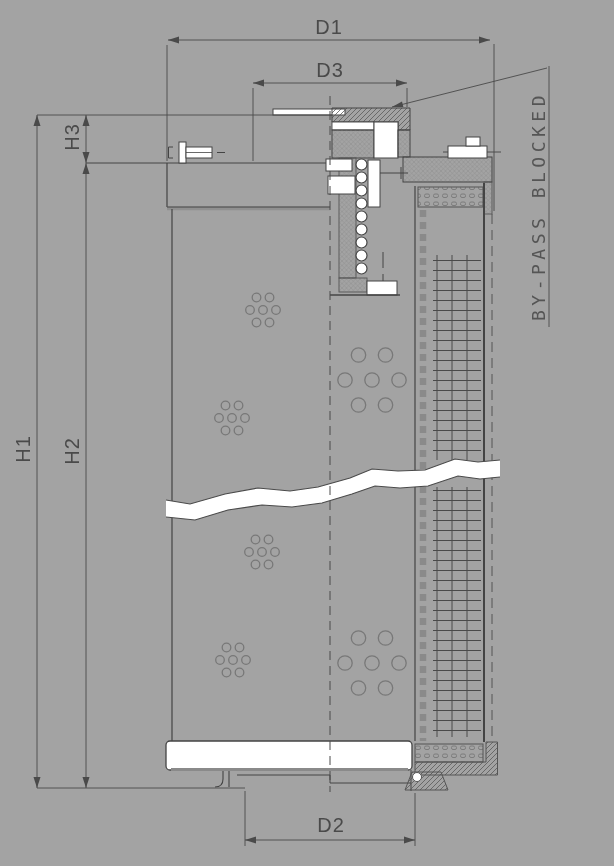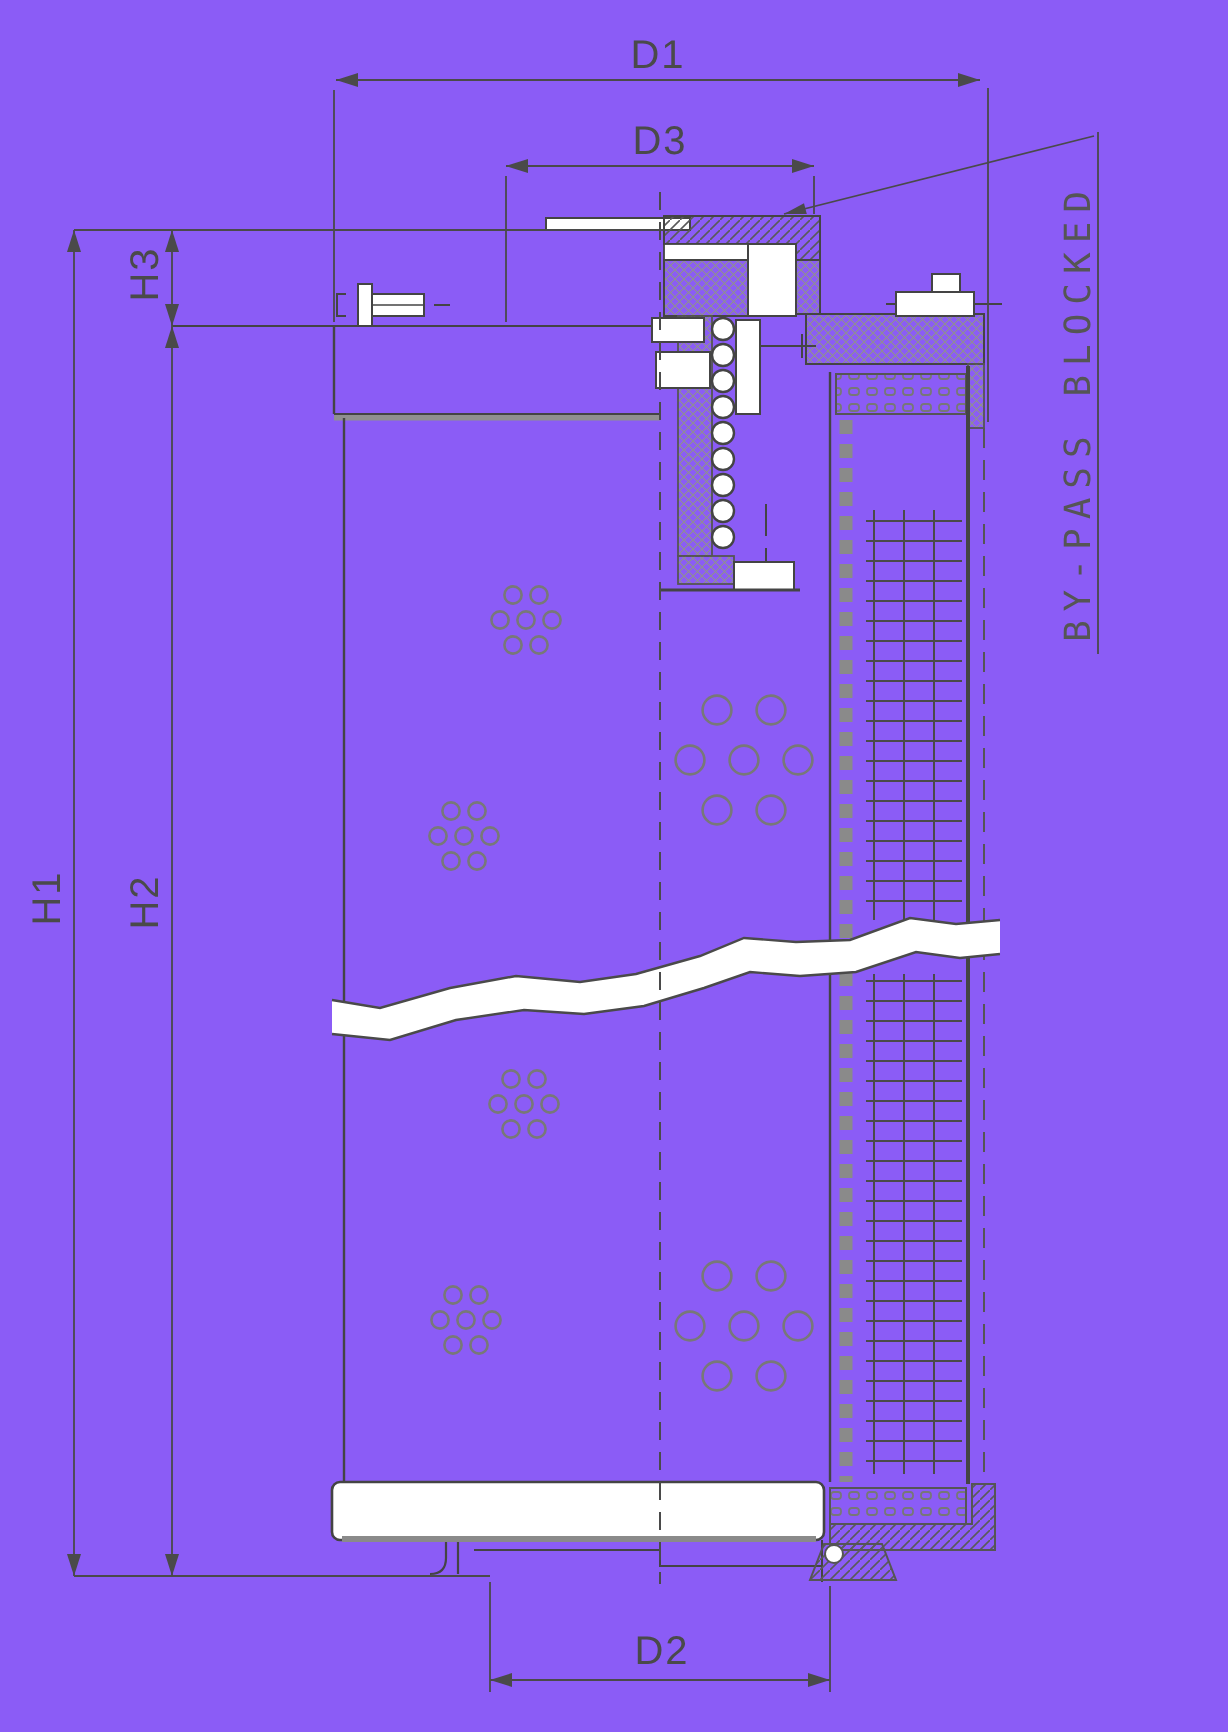--- a/index.html
+++ b/index.html
@@ -1,19 +1,19 @@
 <!DOCTYPE html>
 <html><head>
 <meta charset="utf-8">
 <style>
   html,body{margin:0;padding:0;background:#ffffff;}
   .stage{
     position:relative;
     width:614px;height:866px;
-    background:#8b5cf6;
+    background:#a3a3a3;
     overflow:hidden;
     font-family:"Liberation Sans", sans-serif;
   }
   svg{display:block}
   text.dim{
     font-family:"Liberation Sans", sans-serif;
     font-size:20px;
     fill:#4a4a4a;
     letter-spacing:1px;
   }

